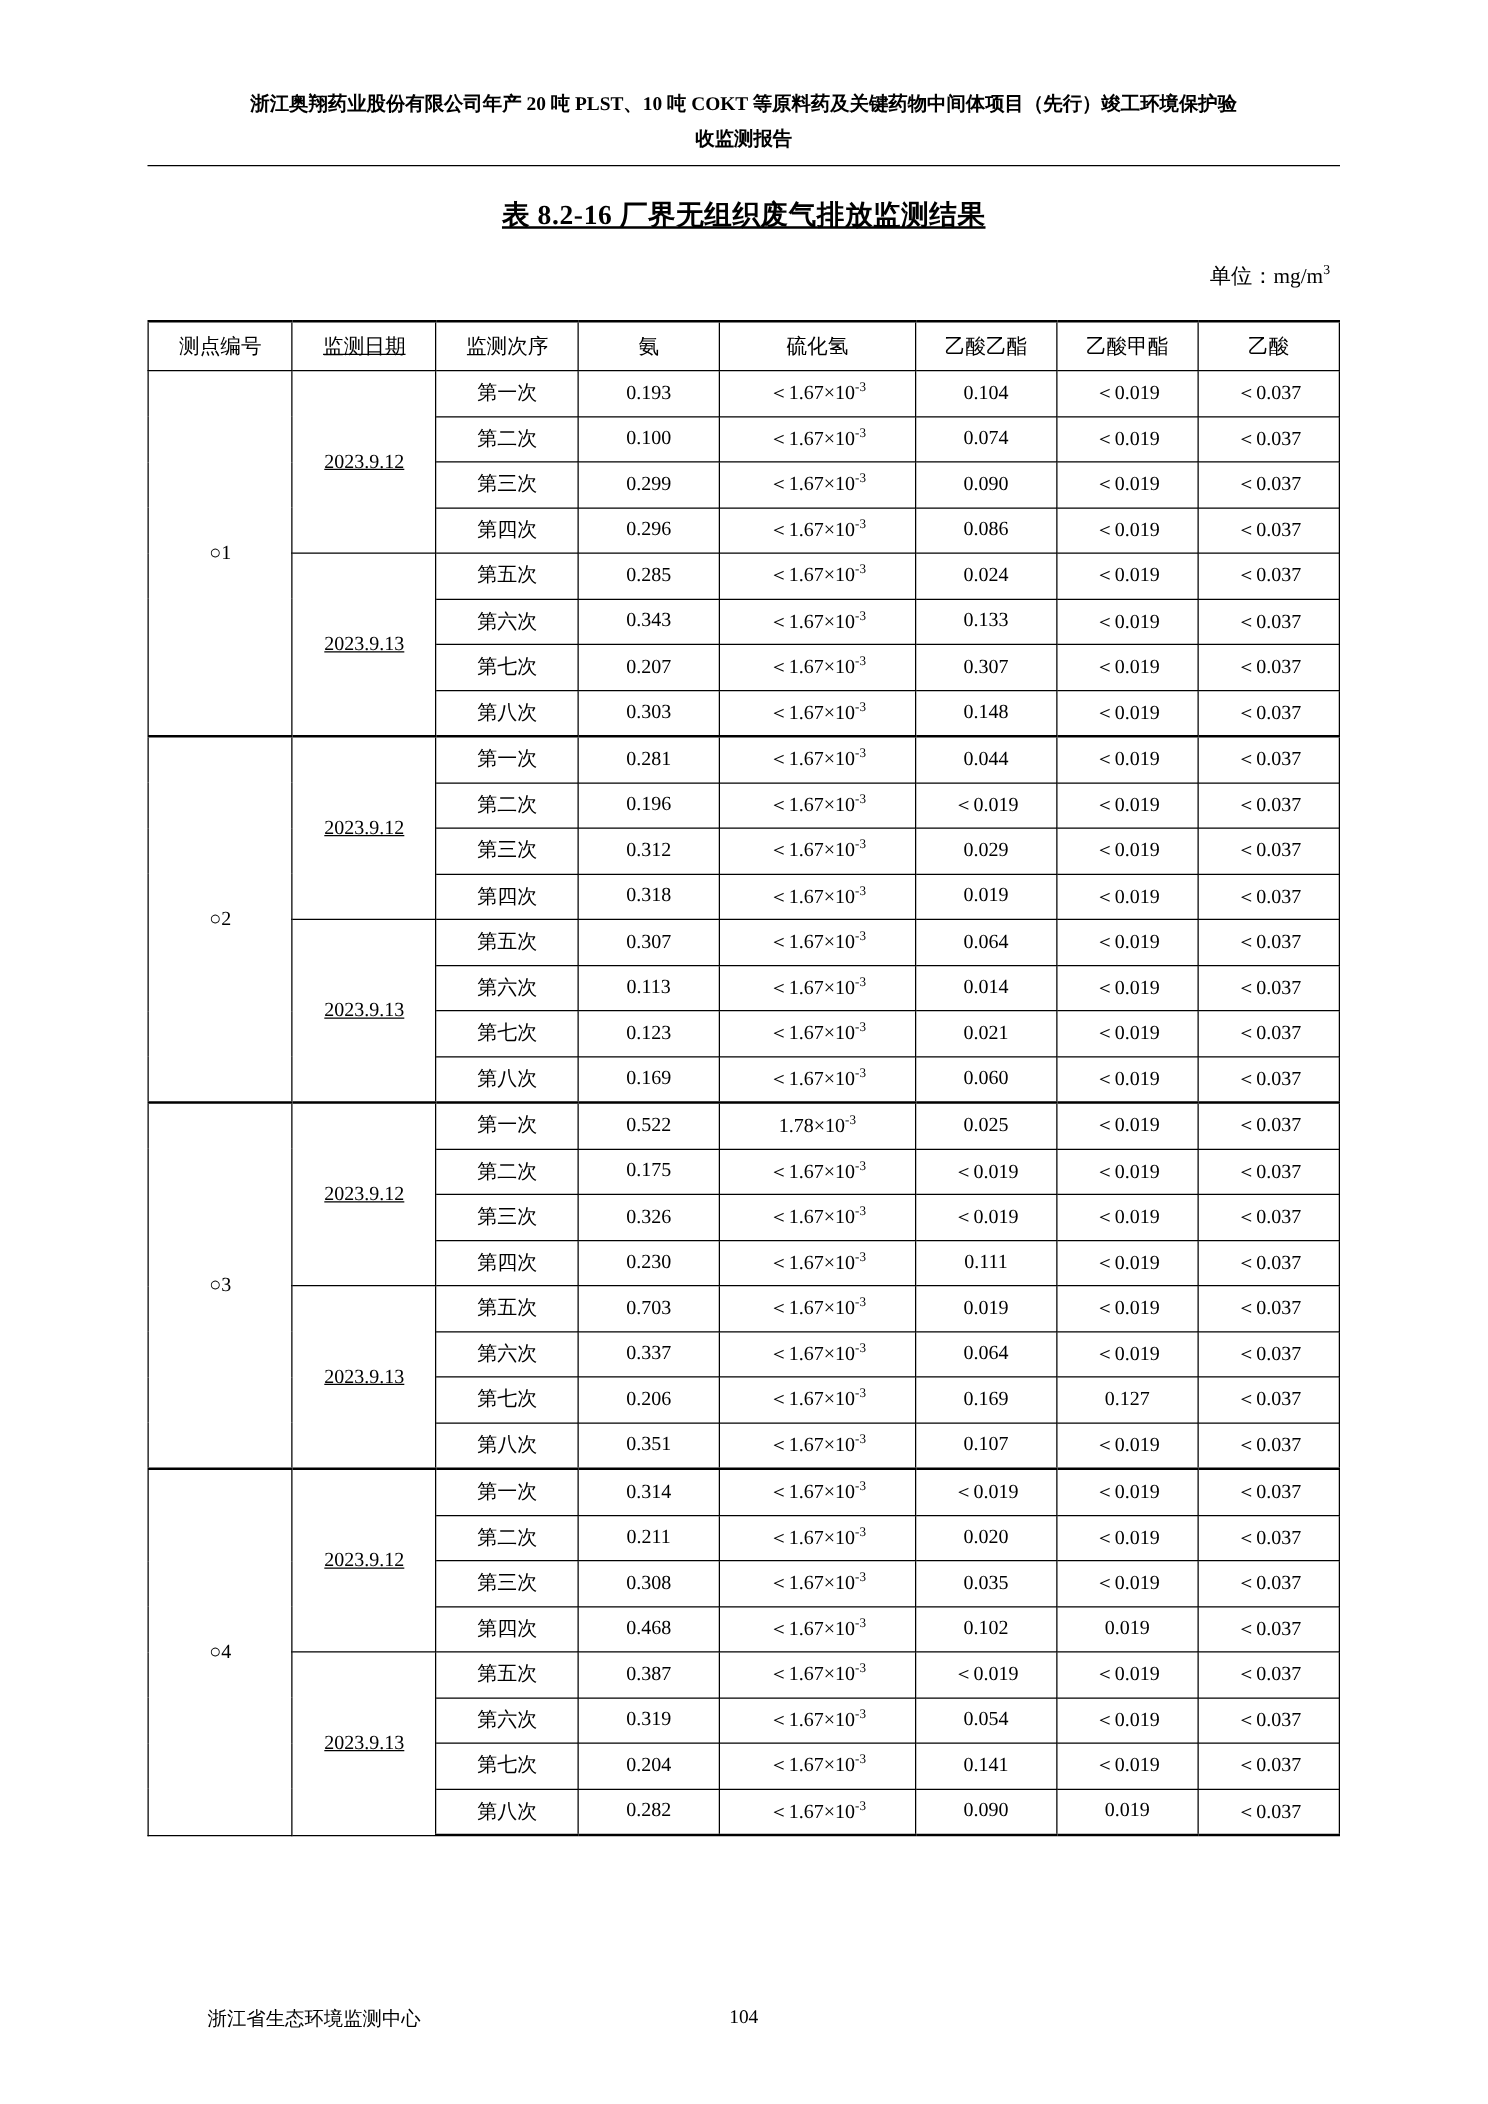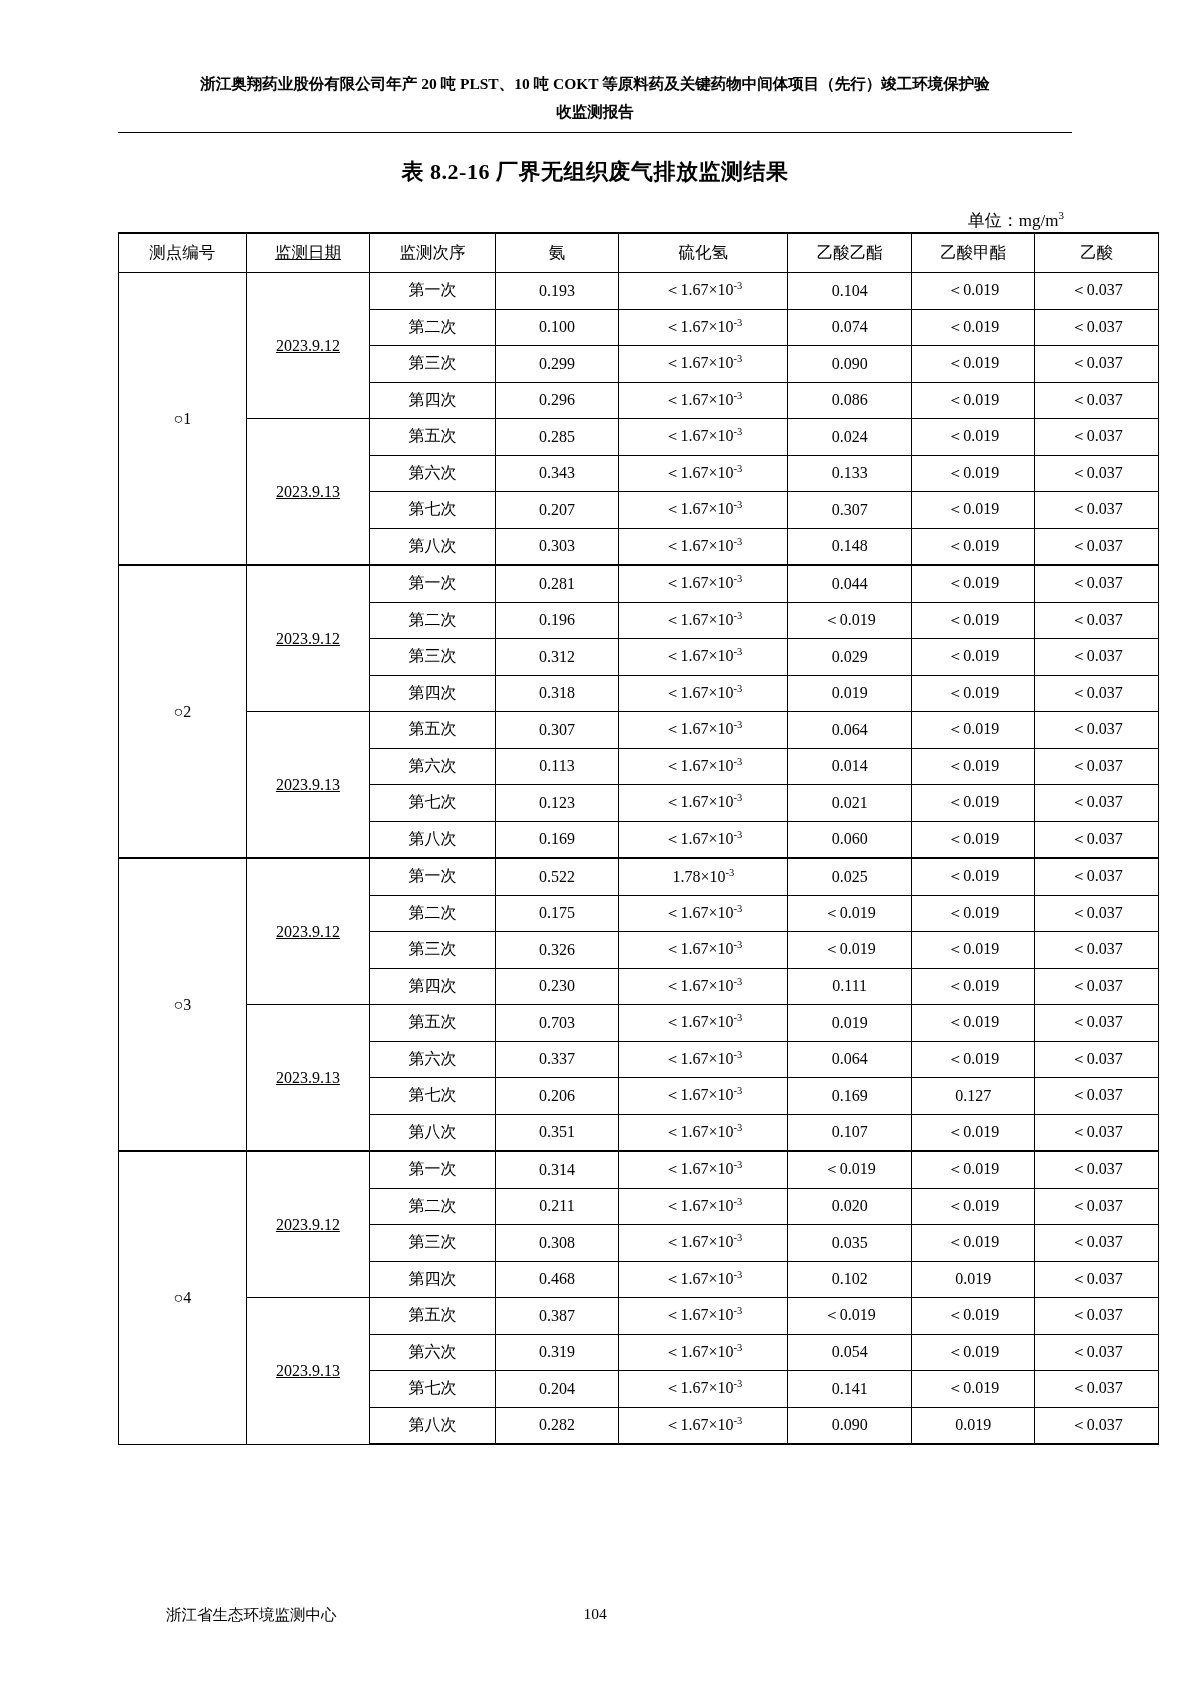--- a/index.html
+++ b/index.html
@@ -31,35 +31,36 @@
     border-bottom: 1px solid #000;
     margin-top: 6px;
     margin-bottom: 0px;
   }
   .table-title {
     text-align: center;
     font-size: 22px;
     font-weight: bold;
     margin-top: 24px;
     letter-spacing: 0.5px;
+    text-decoration: underline;
   }
   .unit-line {
     text-align: right;
     font-size: 17px;
     margin-top: 22px;
-    margin-bottom: 0;
+    margin-bottom: 24px;
     padding-right: 8px;
   }
   .unit-line sup {
     font-size: 11px;
     vertical-align: super;
   }
   table.data {
     border-collapse: collapse;
-    width: 1041px;
+    width: 954px;
     margin: 0 auto;
     font-size: 16px;
   }
   table.data td, table.data th {
     border: 1px solid #000;
     text-align: center;
     vertical-align: middle;
     padding: 0;
     height: 35.5px;
     font-weight: normal;

